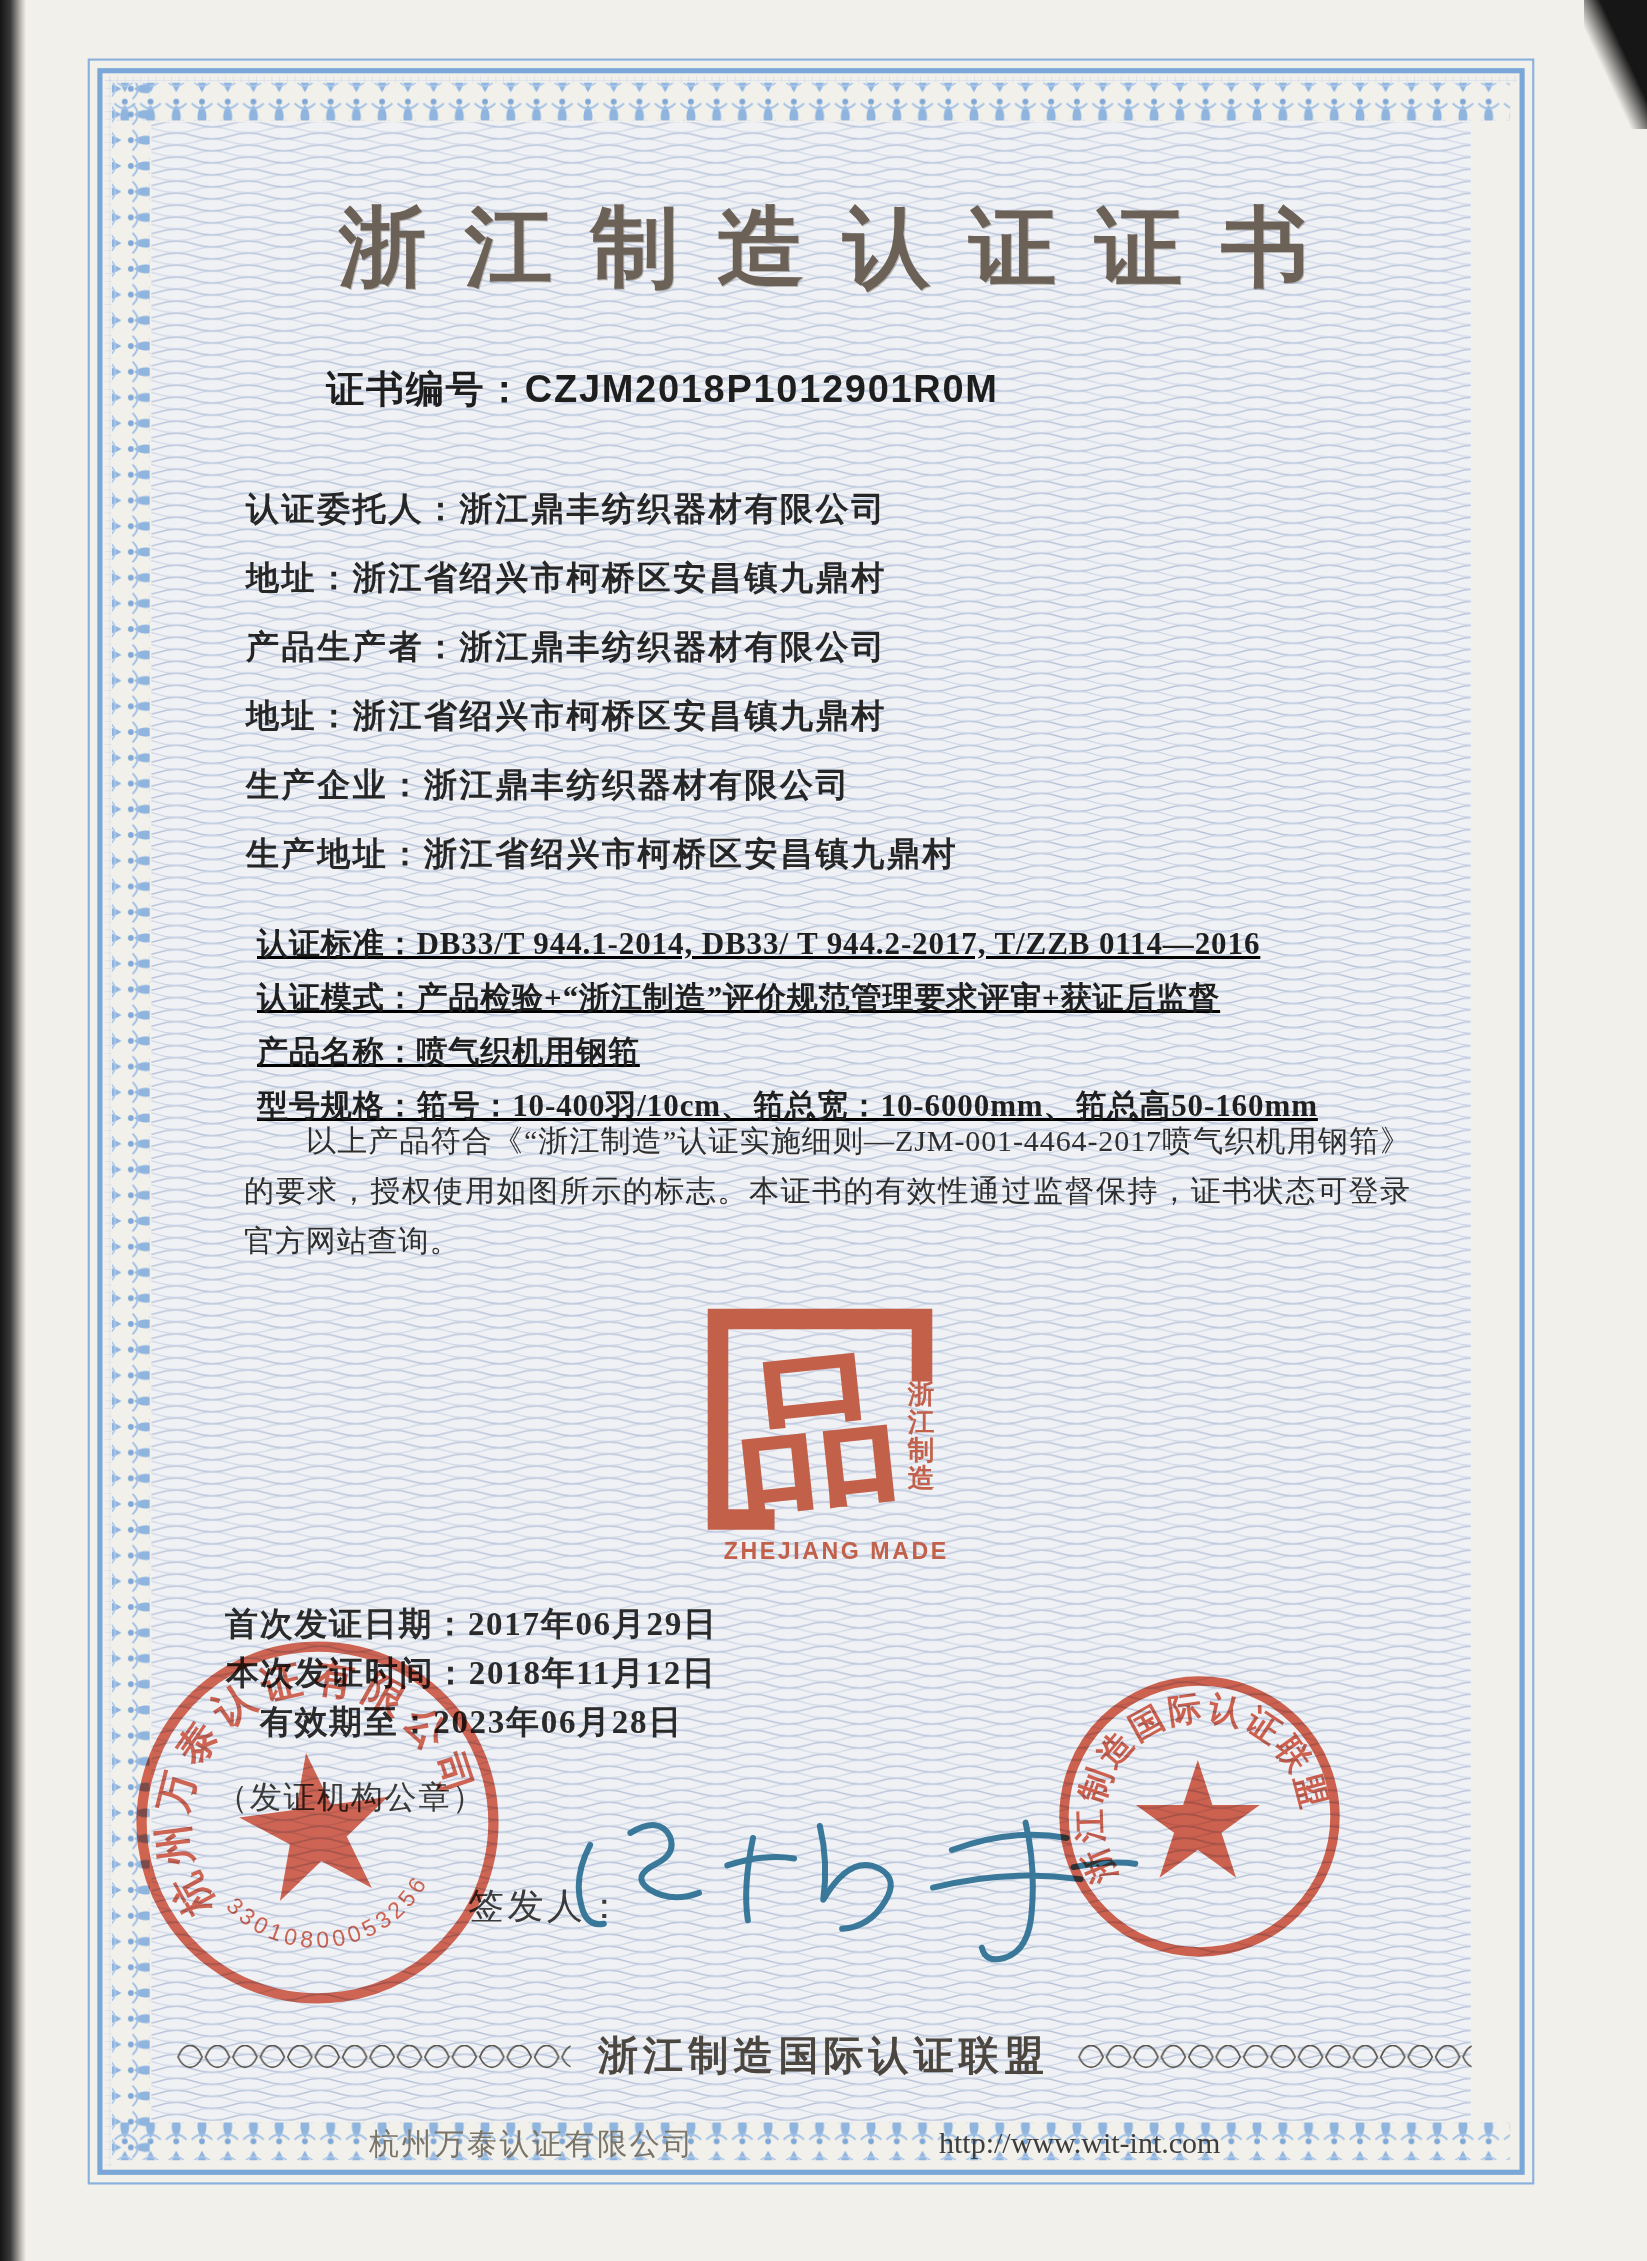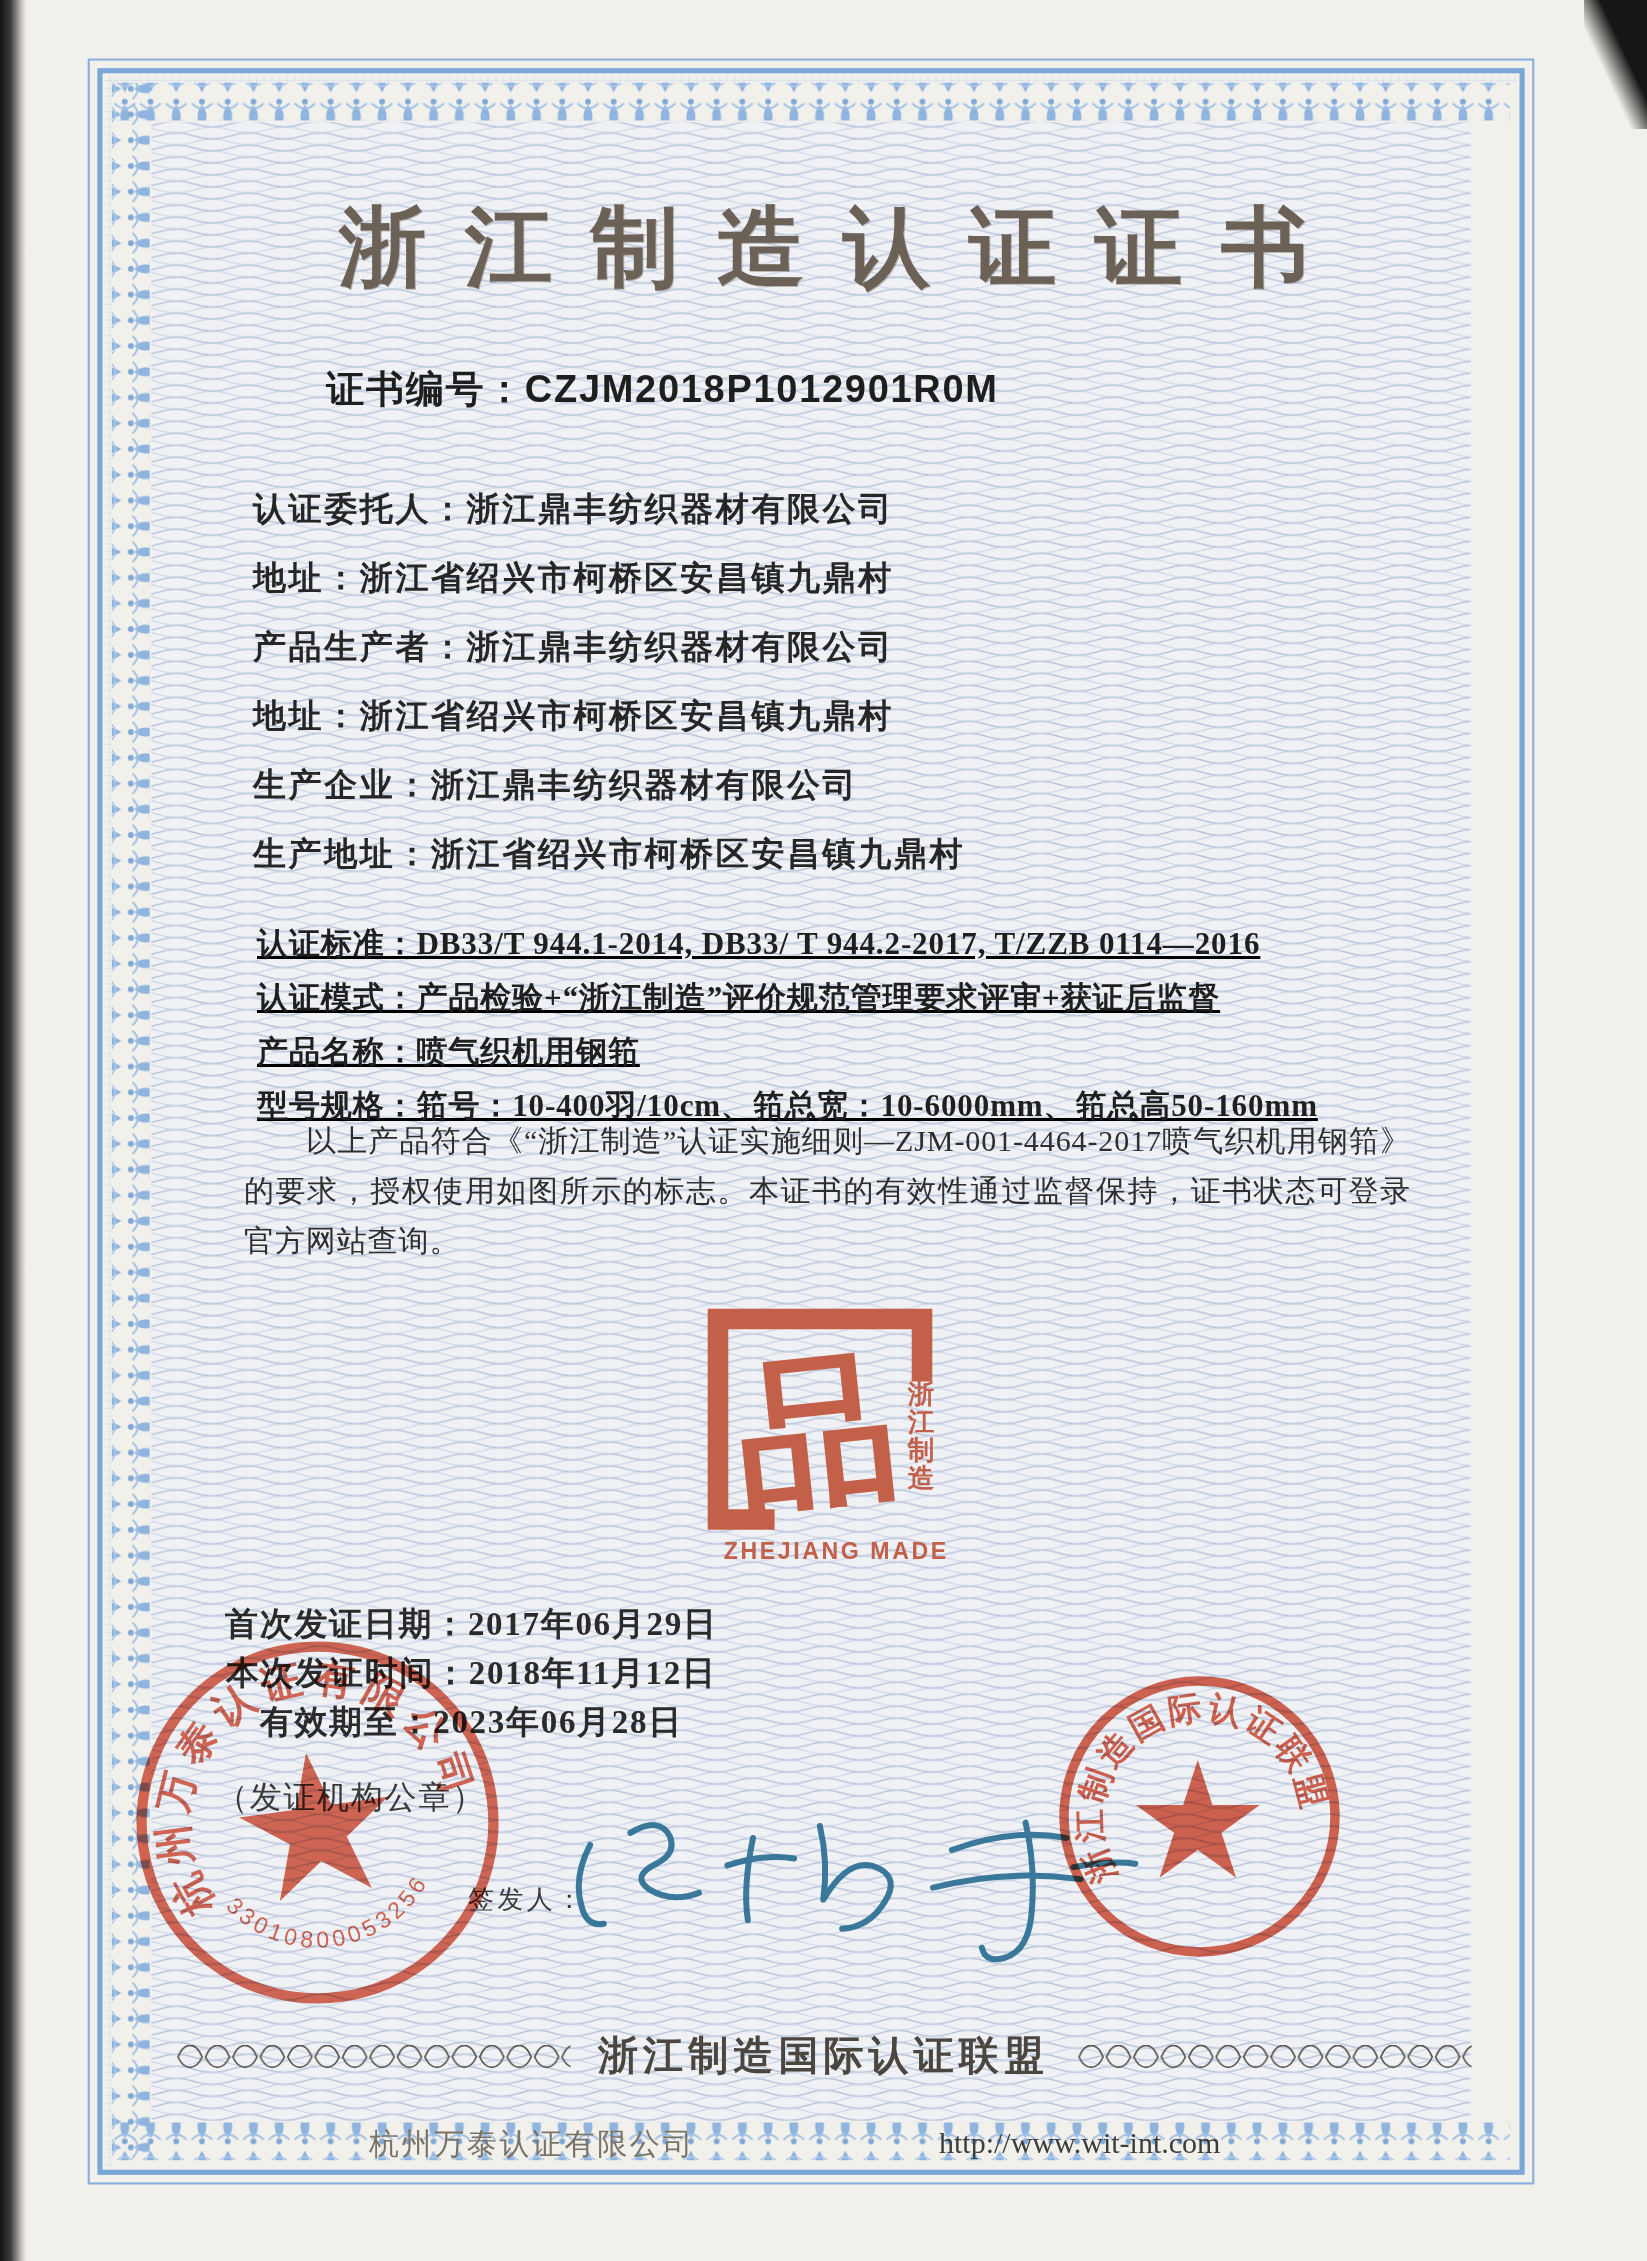--- a/index.html
+++ b/index.html
@@ -12,34 +12,34 @@
   .frame-svg{position:absolute;left:86px;top:57px;}
   .content{position:absolute;left:0;top:0;width:1647px;height:2261px;margin-top:24px;}
 
   .title{position:absolute;left:0;top:165px;width:1647px;text-align:center;
          font-size:87px;font-weight:700;color:#6b6156;letter-spacing:39px;text-indent:39px;
          text-shadow:0.9px 0.9px 0 rgba(90,80,70,.35);}
   .cert-no{position:absolute;left:0;top:340px;width:1325px;text-align:center;
          font-family:"Liberation Sans","DejaVu Sans",sans-serif;
          font-size:38px;font-weight:700;color:#1e1e1e;letter-spacing:1.7px;}
 
-  .info-block{position:absolute;left:253px;top:463px;}
+  .info-block{position:absolute;left:246px;top:463px;}
   .info-line{height:69px;font-size:33px;font-weight:700;color:#262626;letter-spacing:2.6px;white-space:nowrap;}
 
   .spec-block{position:absolute;left:257px;top:899px;text-decoration:underline;}
   .spec-line{height:54px;font-size:31px;font-weight:700;color:#1f1f1f;letter-spacing:0.9px;white-space:nowrap;}
 
   .statement{position:absolute;left:244px;top:1092px;width:1167px;
          font-size:30px;line-height:50px;color:#2e2e2e;text-align:justify;text-indent:62px;letter-spacing:0.9px;}
 
   .dates-block{position:absolute;left:225px;top:1578px;text-align:center;}
   .date-line{height:49px;font-size:33px;font-weight:700;color:#2a2a2a;letter-spacing:1.7px;white-space:nowrap;}
   .seal-note{position:absolute;left:216px;top:1752px;font-size:32px;color:#3a3a3a;letter-spacing:1.7px;}
 
-  .sign-label{position:absolute;left:468px;top:1858px;font-size:26px;color:#3a3a3a;letter-spacing:3.4px;}
+  .sign-label{position:absolute;left:468px;top:1858px;font-size:36px;color:#3a3a3a;letter-spacing:3.4px;}
 
   .logo-svg{position:absolute;left:682px;top:1276px;}
   .seal{mix-blend-mode:multiply;}
   .seal-left{position:absolute;left:127px;top:1608px;opacity:.88;}
   .seal-right{position:absolute;left:1052px;top:1645px;opacity:.9;}
   .signature-svg{position:absolute;left:549px;top:1776px;opacity:.92;}
 
   .footer-title{position:absolute;left:0;top:2004px;width:1647px;text-align:center;
          font-size:40px;font-weight:700;color:#4b463f;letter-spacing:5.1px;}
   .flourish{position:absolute;top:2021px;}

